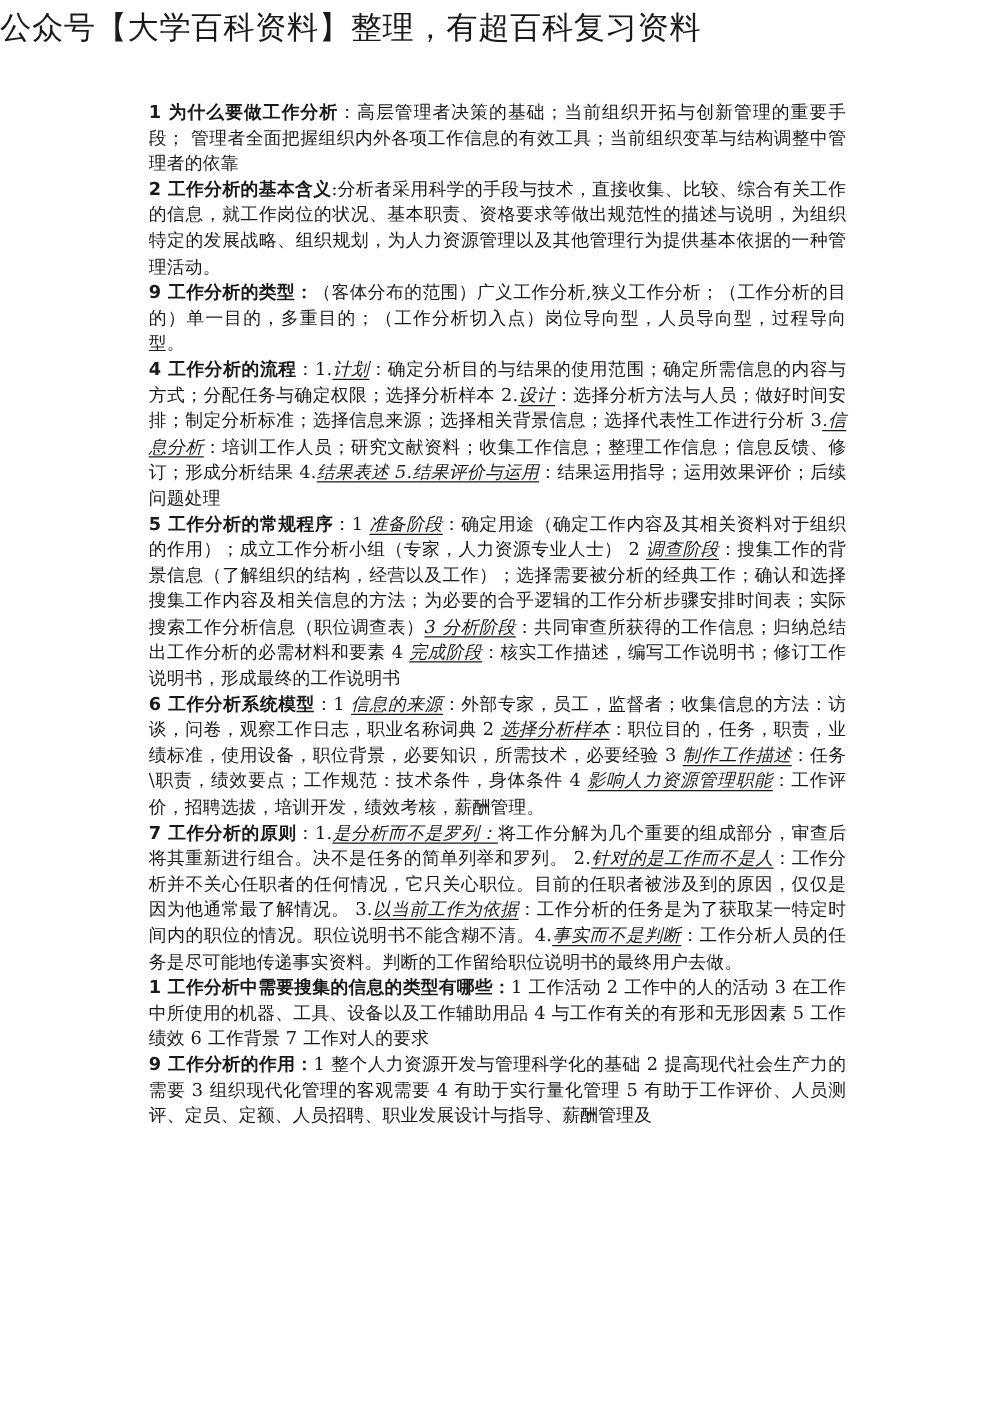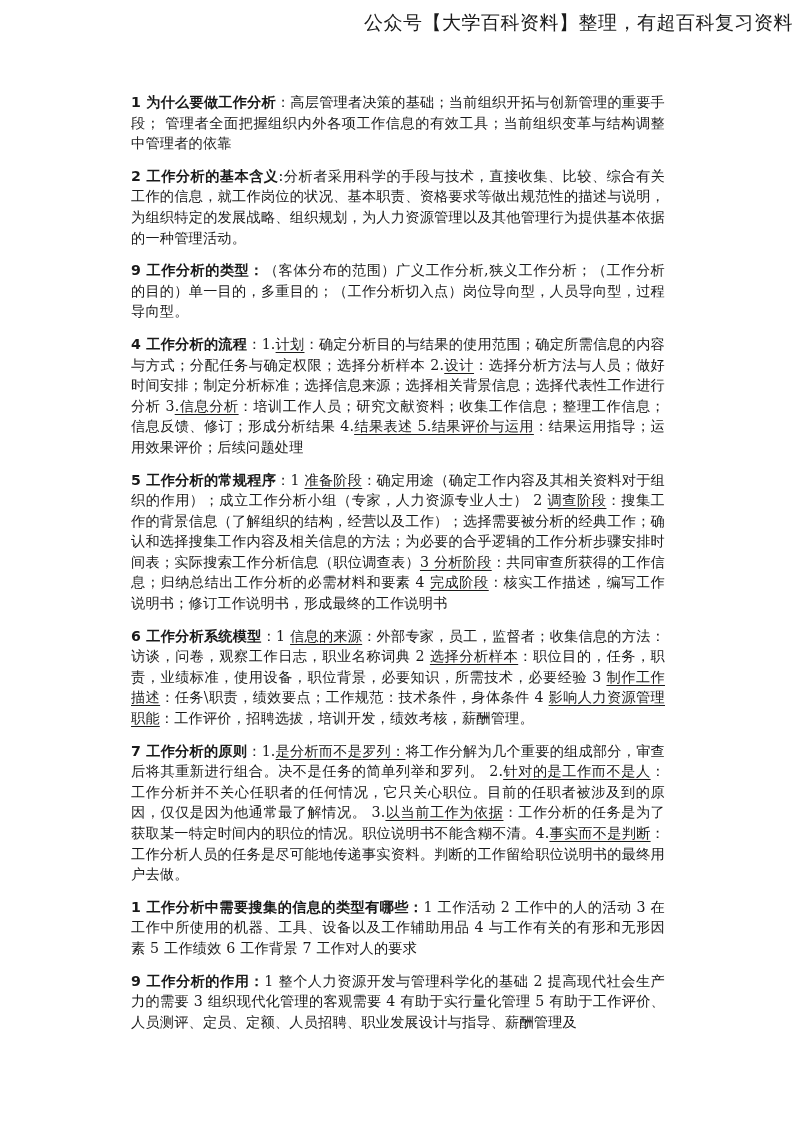--- a/index.html
+++ b/index.html
@@ -1,25 +1,25 @@
 <!DOCTYPE html>
 <html><head>
 <meta charset="utf-8">
 <style>
   html, body { margin: 0; padding: 0; background: #ffffff; }
   body { width: 793px; height: 1122px; position: relative; overflow: hidden;
          font-family: "DejaVu Serif", "Liberation Serif", serif; color: #1a1a1a; }
-  .header { position: absolute; top: 8px; left: 0; width: 793px; text-align: right;
-            font-size: 19px; line-height: 28px; letter-spacing: 0.5px; }
+  .header { position: absolute; top: 8px; left: 0; width: 793px; text-align: left;
+            font-size: 25px; line-height: 28px; letter-spacing: 0.5px; }
   .content { position: absolute; top: 80px; left: 119px; width: 558px;
              font-size: 14.2px; line-height: 20.6px; letter-spacing: 0.2px; }
   .chapter { margin: 0; }
-  .para { margin: 12px; text-align: justify; }
+  .para { margin: 0; text-align: justify; }
   .b { font-weight: bold; font-family: "DejaVu Sans", "Liberation Sans", sans-serif; }
-  .u { text-decoration: underline; text-underline-offset: 3px; }
+  .u { text-decoration: underline; text-underline-offset: 3px; font-style: italic; }
 </style>
 </head>
 <body>
 
 <div class="header">公众号【大学百科资料】整理，有超百科复习资料</div>
 
 <div class="content">
   <div id="sections">
       <div class="para"><span class="b">1 为什么要做工作分析</span><span>：高层管理者决策的基础；当前组织开拓与创新管理的重要手段； 管理者全面把握组织内外各项工作信息的有效工具；当前组织变革与结构调整中管理者的依靠</span></div>
       <div class="para"><span class="b">2 工作分析的基本含义</span><span>:分析者采用科学的手段与技术，直接收集、比较、综合有关工作的信息，就工作岗位的状况、基本职责、资格要求等做出规范性的描述与说明，为组织特定的发展战略、组织规划，为人力资源管理以及其他管理行为提供基本依据的一种管理活动。</span></div>

